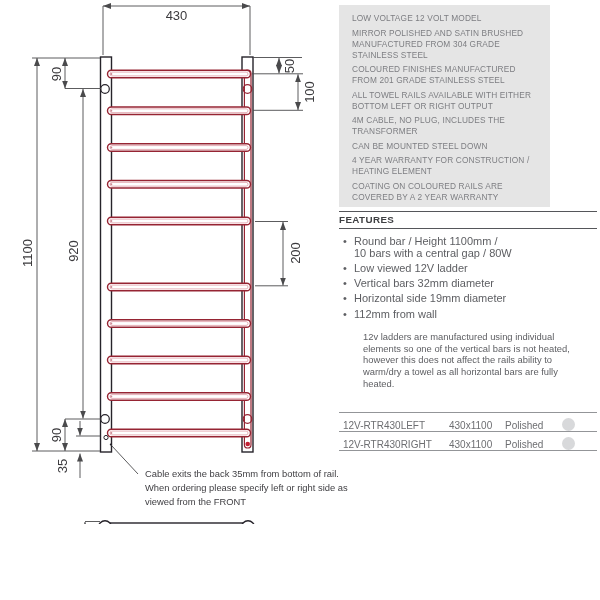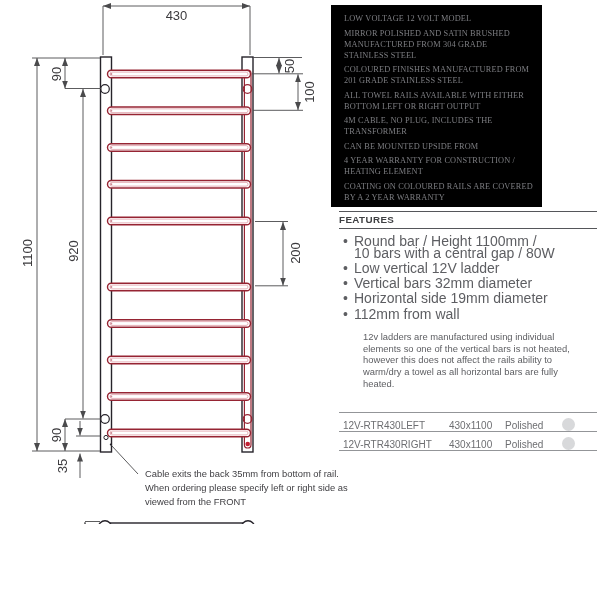--- a/index.html
+++ b/index.html
@@ -11,30 +11,30 @@
   .blk{fill:#ffffff;stroke:#26232a;stroke-width:1.4;}
   .redbar{fill:#ffffff;stroke:#962433;stroke-width:1.4;}
   .redbar-in{fill:none;stroke:#e2a7b0;stroke-width:0.9;}
   .reddot{fill:#cb8691;}
   .redline{fill:#ffffff;stroke:#962433;stroke-width:1.2;}
   .dimln{stroke:#4a4a4c;stroke-width:0.9;fill:none;}
   .dim{font-family:"Liberation Sans",sans-serif;font-size:13px;fill:#3b3a3d;}
 
   
   .abs{position:absolute;}
-  #spec-panel{left:331px;top:5px;width:211px;height:202px;background:#000000;
-              box-sizing:border-box;padding:8px 9px 0 13px;font-family:Liberation Serif, serif;}
+  #spec-panel{left:339px;top:5px;width:211px;height:202px;background:#e5e5e5;
+              box-sizing:border-box;padding:8px 9px 0 13px;}
   #spec-panel p{margin:0 0 3.5px 0;font-size:8.3px;line-height:11px;
                 color:#7d7e82;letter-spacing:.15px;}
   .rule{left:339px;width:258px;height:0;border-top:1px solid #55565a;}
   #features-title{left:339px;top:214px;font-size:9.8px;font-weight:bold;
                   color:#3f4043;letter-spacing:.4px;}
   #features-list{left:343px;top:236px;width:220px;margin:0;padding:0;list-style:none;}
   #features-list li{position:relative;margin:0 0 3.8px 0;padding-left:11px;
-                    font-size:14px;line-height:11.5px;color:#5d5e62;white-space:pre-line;}
+                    font-size:11px;line-height:11.5px;color:#5d5e62;white-space:pre-line;}
   #features-list li::before{content:"\2022";position:absolute;left:0;top:0;color:#5d5e62;}
   #description{left:339px;top:331px;width:212px;font-size:9.4px;line-height:11.7px;color:#5d5e62;margin-left:24px;}
   #product-table{left:339px;top:412px;width:258px;border-top:1px solid #939598;}
   .prow{display:flex;align-items:flex-end;height:18px;border-bottom:1px solid #939598;
         font-size:10px;color:#6d6e71;gap:6px;}
   .pcode{flex:0 0 100px;padding-left:4px;}
   .psize{flex:0 0 50px;}
   .pfinish{flex:1;margin-top:6px;}
   .swatch{width:13px;height:13px;border-radius:50%;background:#d8d9db;margin-right:22px;}
   #cable-note{left:145px;top:467px;width:208px;font-size:9.4px;line-height:14px;color:#414044;}
@@ -142,33 +142,33 @@
   </svg>
 
   <div id="cable-note" class="abs">Cable exits the back 35mm from bottom of rail. When ordering please specify left or right side as viewed from the FRONT</div>
 
   <div id="spec-panel" class="abs">
     <p>LOW VOLTAGE 12 VOLT MODEL</p>
     <p>MIRROR POLISHED AND SATIN BRUSHED MANUFACTURED FROM 304 GRADE STAINLESS STEEL</p>
     <p>COLOURED FINISHES MANUFACTURED FROM 201 GRADE STAINLESS STEEL</p>
     <p>ALL TOWEL RAILS AVAILABLE WITH EITHER BOTTOM LEFT OR RIGHT OUTPUT</p>
     <p>4M CABLE, NO PLUG, INCLUDES THE TRANSFORMER</p>
-    <p>CAN BE MOUNTED UPSIDE FROM</p>
+    <p>CAN BE MOUNTED STEEL DOWN</p>
     <p>4 YEAR WARRANTY FOR CONSTRUCTION / HEATING ELEMENT</p>
     <p>COATING ON COLOURED RAILS ARE COVERED BY A 2 YEAR WARRANTY</p>
   </div>
 
   <div class="abs rule" style="top:211px"></div>
   <div id="features-title" class="abs">FEATURES</div>
   <div class="abs rule" style="top:228px"></div>
 
   <ul id="features-list" class="abs">
     <li>Round bar / Height 1100mm /
 10 bars with a central gap / 80W</li>
-    <li>Low vertical 12V ladder</li>
+    <li>Low viewed 12V ladder</li>
     <li>Vertical bars 32mm diameter</li>
     <li>Horizontal side 19mm diameter</li>
     <li>112mm from wall</li>
   </ul>
 
   <div id="description" class="abs">12v ladders are manufactured using individual elements so one of the vertical bars is not heated, however this does not affect the rails ability to warm/dry a towel as all horizontal bars are fully heated.</div>
 
   <div id="product-table" class="abs">
     <div class="prow">
       <span class="pcode">12V-RTR430LEFT</span>

